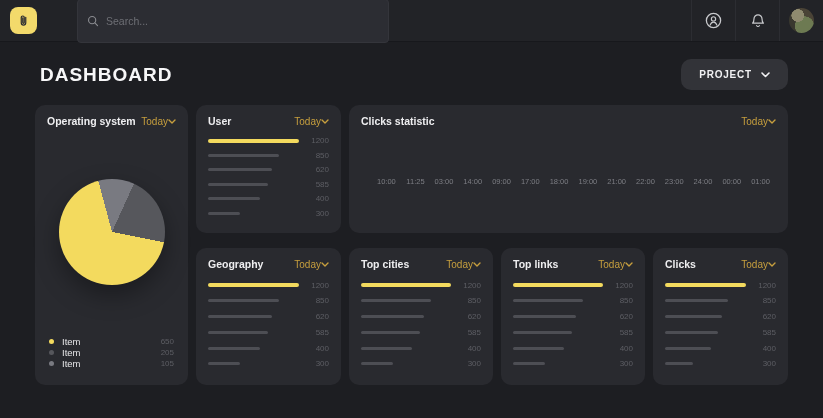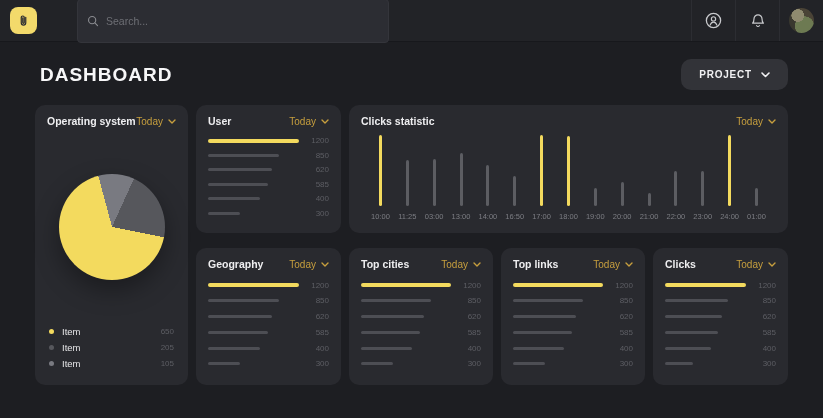--- a/index.html
+++ b/index.html
@@ -71,47 +71,47 @@
     grid-template-columns:153px 145px 144px 144px 1fr;
     grid-template-rows:128px 137px;
     gap:15px 8px;
   }
   .card { background:#292a2f; border-radius:10px; padding:10px 12px; display:flex; flex-direction:column; }
   .card-os { grid-row:1 / 3; grid-column:1; }
   .card-clicks-stat { grid-column:3 / 6; }
   .card-head { display:flex; align-items:center; justify-content:space-between; flex:none; }
   .card-title { font-size:10.5px; font-weight:bold; color:#eeeef0; }
   .period {
-    display:flex; align-items:center; gap:5px; cursor:pointer;
+    display:flex; align-items:center; cursor:pointer;
     color:#c79f3e; font-size:10px;
   }
 
   
   .pie-area { flex:1; display:flex; align-items:center; justify-content:center; }
   .pie {
     width:106px; height:106px; border-radius:50%;
     box-shadow:0 10px 24px rgba(0,0,0,0.35);
   }
-  .pie-legend { flex:none; display:flex; flex-direction:column; gap:5px; padding:0 2px 6px 2px;justify-content:space-between; }
+  .pie-legend { flex:none; display:flex; flex-direction:column; padding:0 2px 6px 2px;justify-content:space-between; }
   .legend-row { display:flex; align-items:center; font-size:9.5px; }
   .legend-dot { width:5px; height:5px; border-radius:50%; margin-right:8px; flex:none; }
   .legend-label { color:#e6e6e8; flex:1; }
   .legend-value { color:#5d5e64; font-size:8px; }
 
   
   .hbar-chart { flex:1; display:flex; flex-direction:column; justify-content:space-evenly; padding-top:4px; }
   .hbar-row { display:flex; align-items:center; }
   .hbar-bars { flex:1; }
   .hbar-track { display:block; height:3px; border-radius:2px; background:#4d4e54; }
   .hbar-track.hl { background:#f3da5e; height:4px; }
   .hbar-val { width:30px; text-align:right; font-size:8px; color:#5d5e64; flex:none; }
 
   
   .vchart { flex:1; display:flex; align-items:stretch; padding:8px 6px 2px 6px; }
-  .vcol { flex:1; display:flex; flex-direction:column; align-items:center; }
+  .vcol { flex:1; display:flex; flex-direction:row; align-items:center; }
   .vbar-space { flex:1; display:flex; align-items:flex-end; width:3px; }
   .vbar { width:3px; border-radius:2px; background:#5c5d62; }
   .vbar.hl { background:#f3da5e; }
   .vbar-label { margin-top:6px; font-size:7.5px; color:#7d7e84; white-space:nowrap; }
 
   svg { display:block; }
 </style>
 </head>
 <body>
 
@@ -278,35 +278,29 @@
           <span class="vbar-label">11:25</span>
         </div>
         <div class="vcol">
           <div class="vbar-space">
             <div class="vbar" style="height: 66%;"></div>
           </div>
           <span class="vbar-label">03:00</span>
         </div>
         <div class="vcol">
           <div class="vbar-space">
-            <div class="vbar" style="height: 74%;"></div>
-          </div>
-          <span class="vbar-label">13:00</span>
-        </div>
-        <div class="vcol">
-          <div class="vbar-space">
             <div class="vbar" style="height: 58%;"></div>
           </div>
           <span class="vbar-label">14:00</span>
         </div>
         <div class="vcol">
           <div class="vbar-space">
             <div class="vbar" style="height: 42%;"></div>
           </div>
-          <span class="vbar-label">16:50</span>
+          <span class="vbar-label">09:00</span>
         </div>
         <div class="vcol">
           <div class="vbar-space">
             <div class="vbar hl" style="height: 100%;"></div>
           </div>
           <span class="vbar-label">17:00</span>
         </div>
         <div class="vcol">
           <div class="vbar-space">
             <div class="vbar hl" style="height: 99%;"></div>
@@ -314,47 +308,47 @@
           <span class="vbar-label">18:00</span>
         </div>
         <div class="vcol">
           <div class="vbar-space">
             <div class="vbar" style="height: 25%;"></div>
           </div>
           <span class="vbar-label">19:00</span>
         </div>
         <div class="vcol">
           <div class="vbar-space">
+            <div class="vbar" style="height: 19%;"></div>
+          </div>
+          <span class="vbar-label">21:00</span>
+        </div>
+        <div class="vcol">
+          <div class="vbar-space">
+            <div class="vbar" style="height: 50%;"></div>
+          </div>
+          <span class="vbar-label">22:00</span>
+        </div>
+        <div class="vcol">
+          <div class="vbar-space">
+            <div class="vbar" style="height: 50%;"></div>
+          </div>
+          <span class="vbar-label">23:00</span>
+        </div>
+        <div class="vcol">
+          <div class="vbar-space">
+            <div class="vbar hl" style="height: 100%;"></div>
+          </div>
+          <span class="vbar-label">24:00</span>
+        </div>
+        <div class="vcol">
+          <div class="vbar-space">
             <div class="vbar" style="height: 34%;"></div>
           </div>
-          <span class="vbar-label">20:00</span>
-        </div>
-        <div class="vcol">
-          <div class="vbar-space">
-            <div class="vbar" style="height: 19%;"></div>
-          </div>
-          <span class="vbar-label">21:00</span>
-        </div>
-        <div class="vcol">
-          <div class="vbar-space">
-            <div class="vbar" style="height: 50%;"></div>
-          </div>
-          <span class="vbar-label">22:00</span>
-        </div>
-        <div class="vcol">
-          <div class="vbar-space">
-            <div class="vbar" style="height: 50%;"></div>
-          </div>
-          <span class="vbar-label">23:00</span>
-        </div>
-        <div class="vcol">
-          <div class="vbar-space">
-            <div class="vbar hl" style="height: 100%;"></div>
-          </div>
-          <span class="vbar-label">24:00</span>
+          <span class="vbar-label">00:00</span>
         </div>
         <div class="vcol">
           <div class="vbar-space">
             <div class="vbar" style="height: 25%;"></div>
           </div>
           <span class="vbar-label">01:00</span>
         </div>
       </div>
   </div>
 

